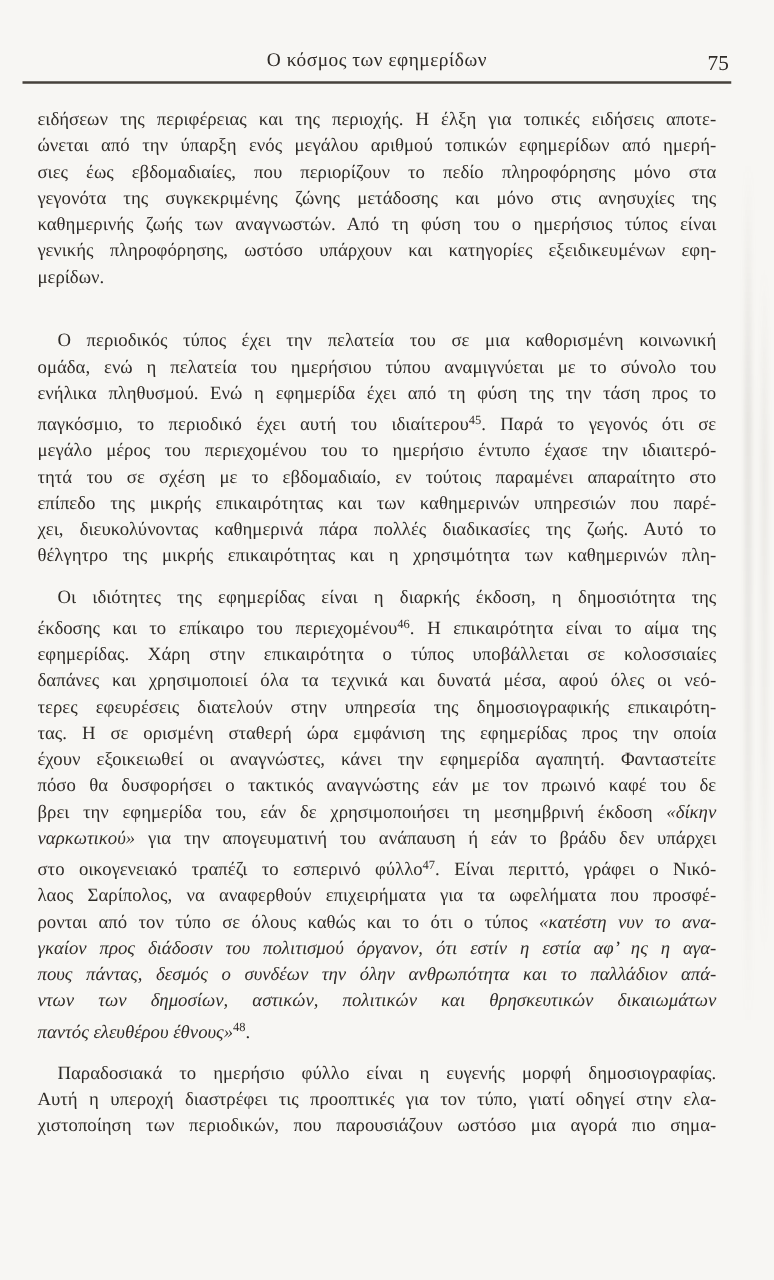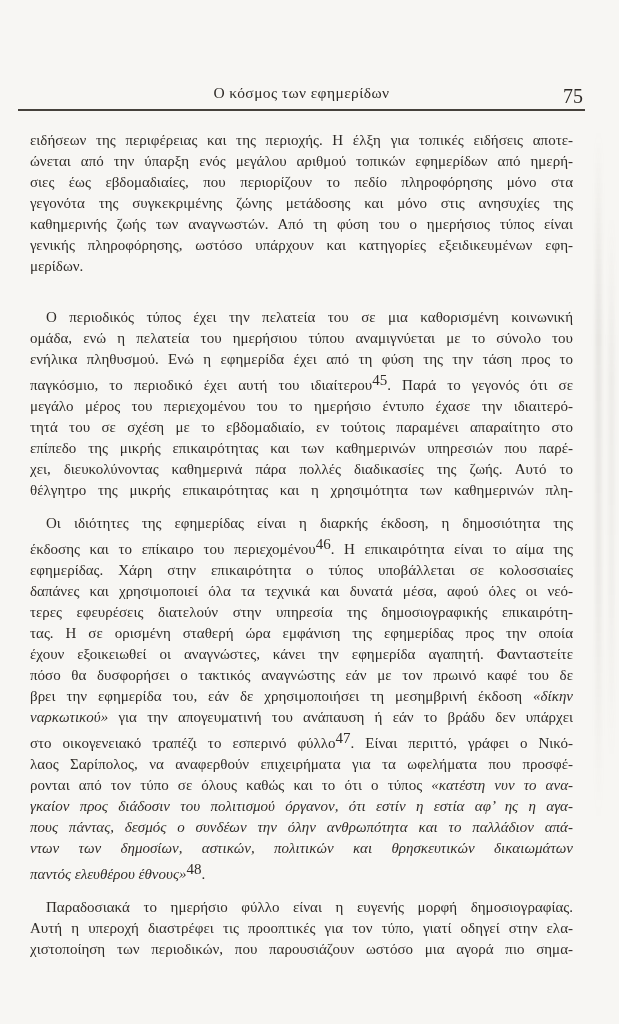--- a/index.html
+++ b/index.html
@@ -6,31 +6,31 @@
   body {
     width: 619px; height: 1024px;
     background: #f7f6f3;
     font-family: "Liberation Serif", "DejaVu Serif", serif;
     color: #2f2b27;
     position: relative;
     overflow: hidden;
   }
   .content { position: absolute; left: 18px; top: 40px; width: 567px; }
   .header { position: relative; height: 24px; }
-  .title { display: block; text-align: center; font-size: 15.5px; letter-spacing: 0.4px; margin-top: 44px; }
-  .pagenum { position: absolute; right: 2px; top: 1px; font-size: 20px; }
+  .title { display: block; text-align: center; font-size: 15.5px; letter-spacing: 0.4px; }
+  .pagenum { position: absolute; right: 2px; top: 1px; font-size: 17px; }
   .rule { border-bottom: 2px solid #46413b; margin-top: 1px; }
   .textbody { margin-top: 19px; font-size: 15px; line-height: 21px; }
   .para { margin: 12px; }
   .para.gap { margin-top: 30px; }
   .pline { text-align: justify; text-align-last: justify; white-space: normal; }
   .pline.lastline { text-align-last: left; }
   .pline.indent { text-indent: 16px; }
   .i { font-style: italic; }
-  .sup { font-size: 15px; vertical-align: 5px; letter-spacing: 0; }
+  .sup { font-size: 10px; vertical-align: 5px; letter-spacing: 0; }
   .artifact {
     position: absolute; width: 5px; pointer-events: none;
     background: linear-gradient(to bottom, rgba(125,118,110,0), rgba(125,118,110,0.16) 30%, rgba(125,118,110,0.10) 70%, rgba(125,118,110,0));
     filter: blur(2px);
   }
   #art1 { left: 596px; top: 130px; height: 690px; }
   #art2 { left: 609px; top: 210px; height: 560px; opacity: 0.65; }
 </style>
 </head>
 <body>

